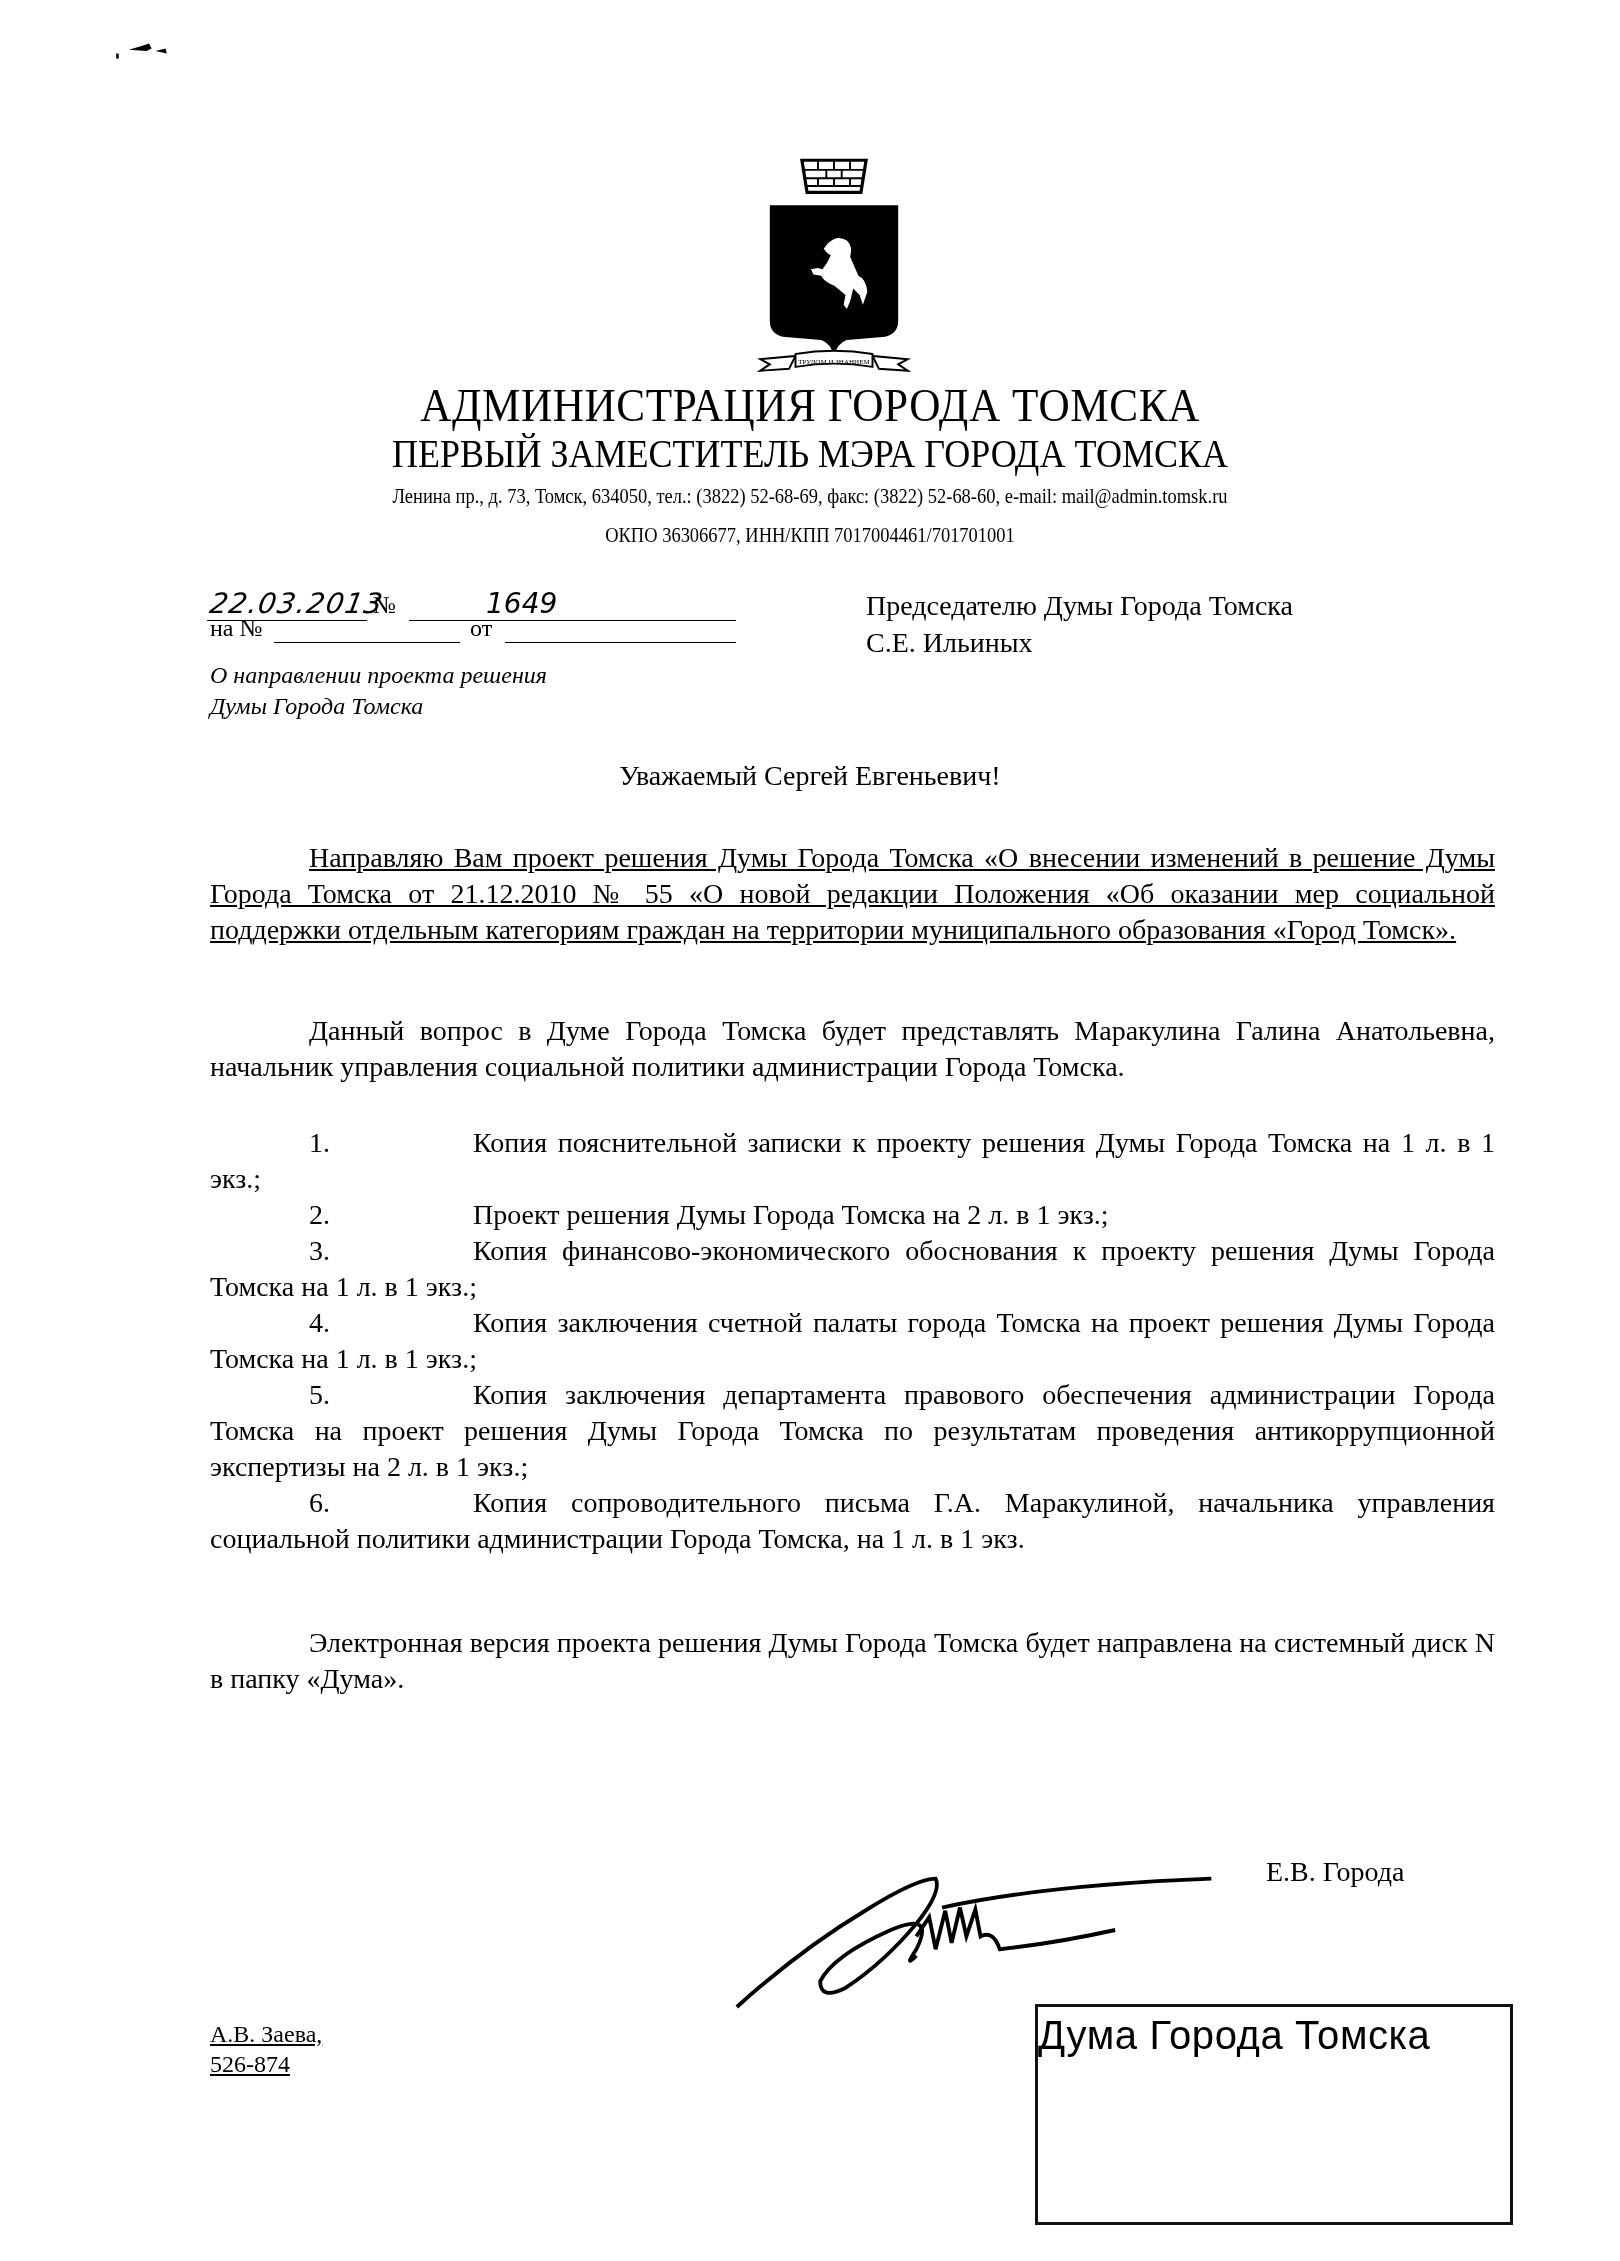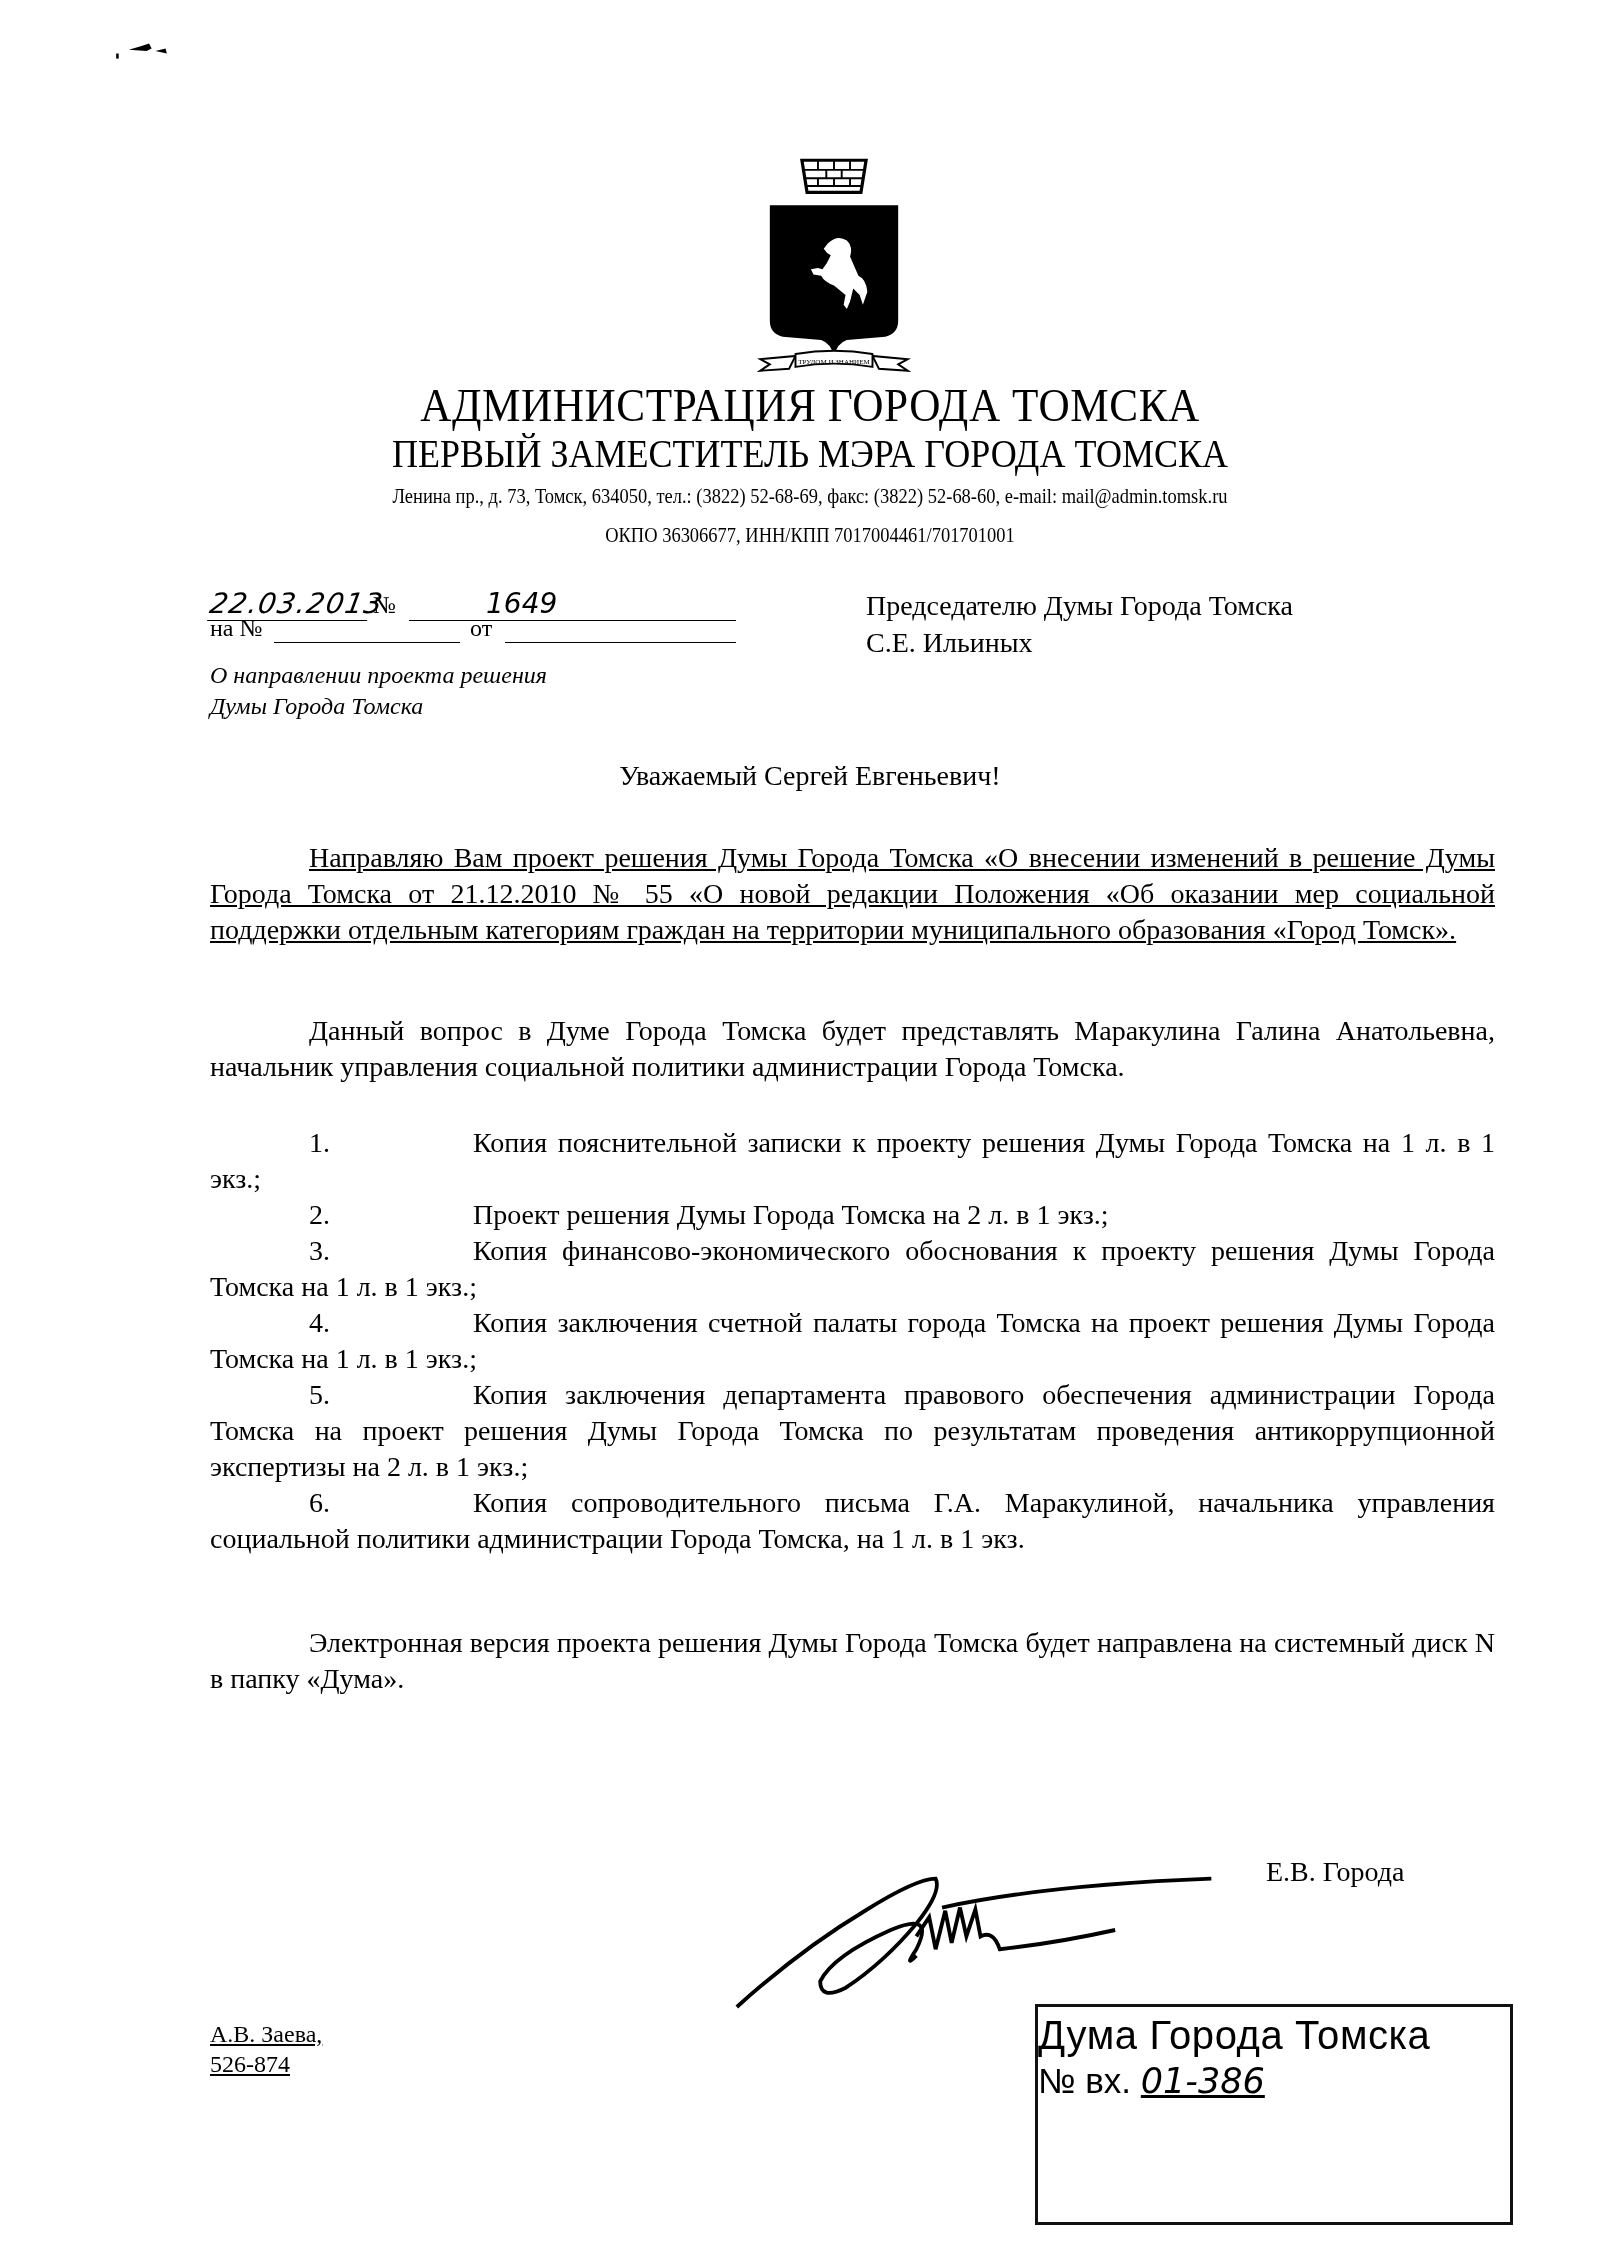--- a/index.html
+++ b/index.html
@@ -149,18 +149,14 @@
 </svg>
 <div class="abs signer">Е.В. Города</div>
 
 <div class="abs executor">
   <div>А.В. Заева,</div>
   <div>526-874</div>
 </div>
 
 <div class="abs stamp">
   <div class="stamp-title">Дума Города Томска</div>
-  <div class="stamp-row">
-    <span>№ вх.</span>
-    <span class="stamp-hand">01-386</span>
-  </div>
 </div>
 
 
 </body></html>

